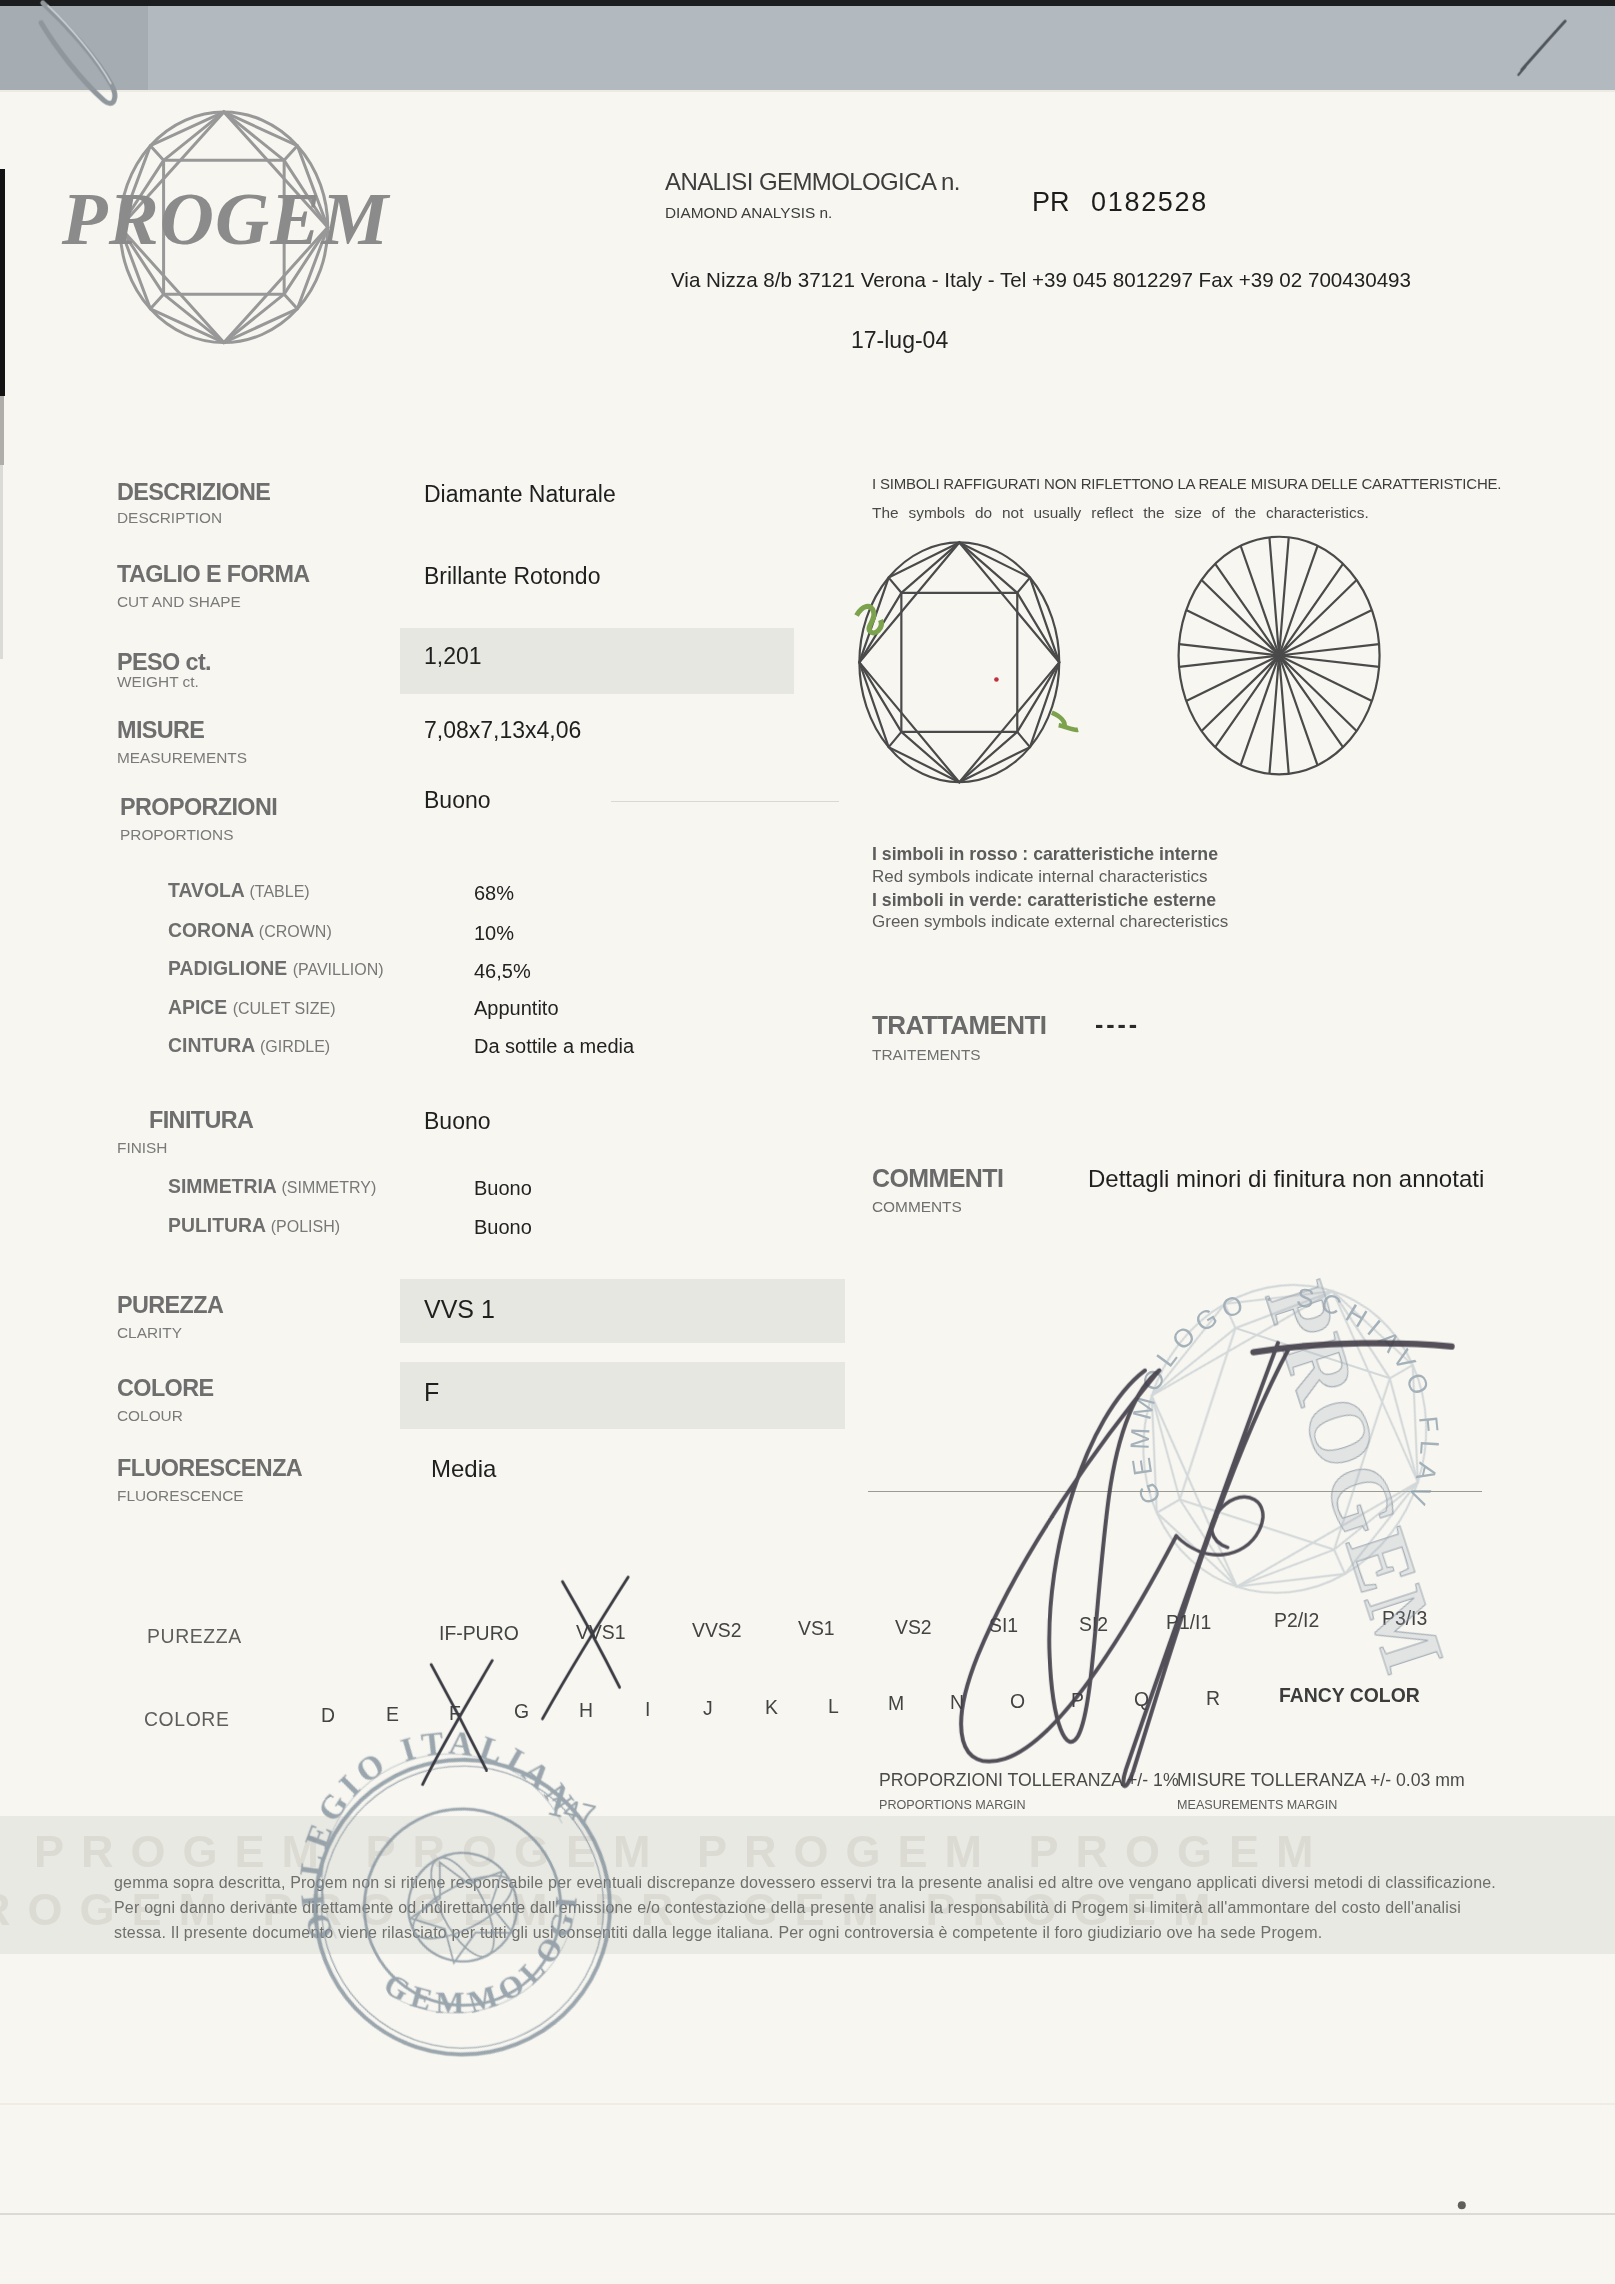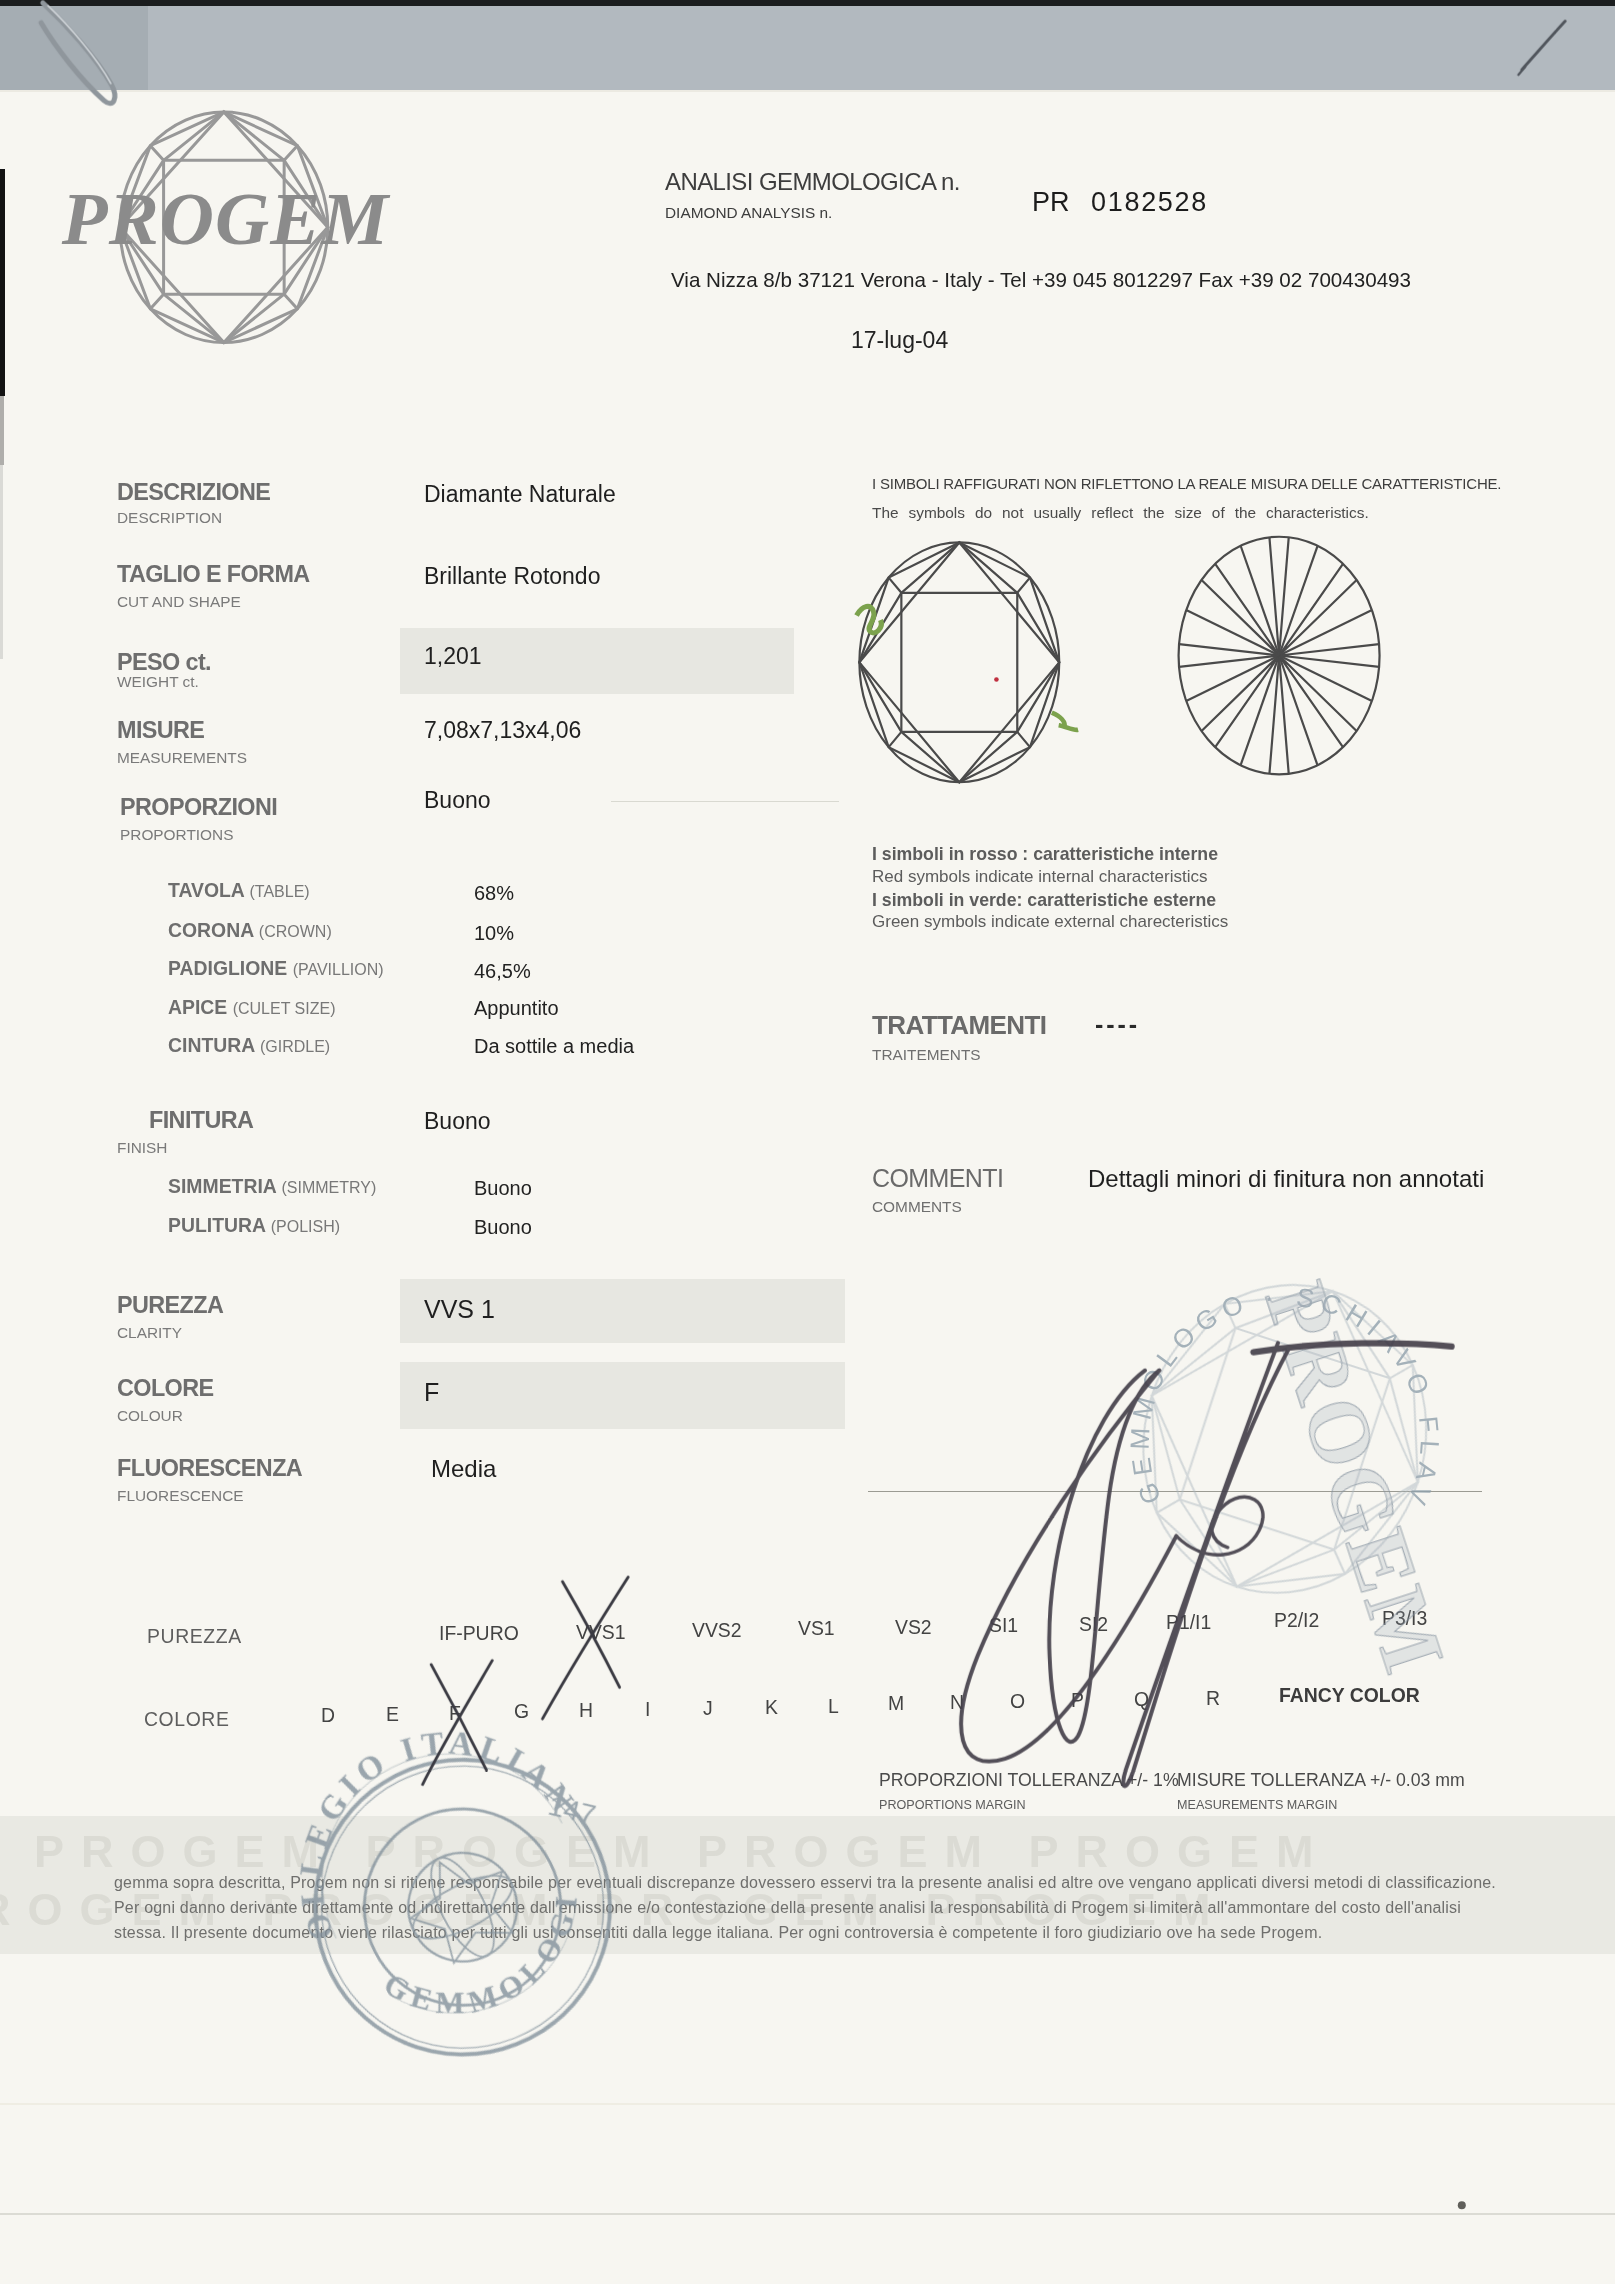--- a/index.html
+++ b/index.html
@@ -182,21 +182,21 @@
 
     <div class="abs" style="left:872px;top:844px;font-size:17.7px;font-weight:bold;color:#5c5c5c;white-space:nowrap;">I simboli in rosso : caratteristiche interne</div>
     <div class="abs" style="left:872px;top:867px;font-size:17px;color:#5c5c5c;white-space:nowrap;">Red symbols indicate internal characteristics</div>
     <div class="abs" style="left:872px;top:890px;font-size:17.7px;font-weight:bold;color:#5c5c5c;white-space:nowrap;">I simboli in verde: caratteristiche esterne</div>
     <div class="abs" style="left:872px;top:912px;font-size:17px;color:#5c5c5c;white-space:nowrap;">Green symbols indicate external charecteristics</div>
 
     <div class="abs" style="left:872px;top:1010px;font-size:26px;font-weight:bold;color:#6a6a6a;letter-spacing:-0.6px;">TRATTAMENTI</div>
     <div class="abs" style="left:1095px;top:1010px;font-size:25px;font-weight:bold;color:#2a2a2a;letter-spacing:2.9px;">----</div>
     <div class="abs" style="left:872px;top:1046px;font-size:15.4px;color:#6f6f6f;">TRAITEMENTS</div>
 
-    <div class="abs" style="left:872px;top:1164px;font-size:25px;font-weight:normal;color:#6a6a6a;letter-spacing:-0.6px;">COMMENTI</div>
+    <div class="abs" style="left:872px;top:1164px;font-size:25px;font-weight:bold;color:#6a6a6a;letter-spacing:-0.6px;">COMMENTI</div>
     <div class="abs" style="left:872px;top:1198px;font-size:15.4px;color:#6f6f6f;">COMMENTS</div>
     <div class="abs" style="left:1088px;top:1164px;width:400px;font-size:24px;color:#1f1f1f;line-height:1.28;">Dettagli minori di finitura non annotati</div>
 
     <div class="scalelab" style="left:147px;top:1625px;">PUREZZA</div>
     <div class="opt" style="left:439px;top:1622px;">IF-PURO</div>
     <div class="opt" style="left:576px;top:1621px;">VVS1</div>
     <div class="opt" style="left:692px;top:1619px;">VVS2</div>
     <div class="opt" style="left:798px;top:1617px;">VS1</div>
     <div class="opt" style="left:895px;top:1616px;">VS2</div>
     <div class="opt" style="left:989px;top:1614px;">SI1</div>

